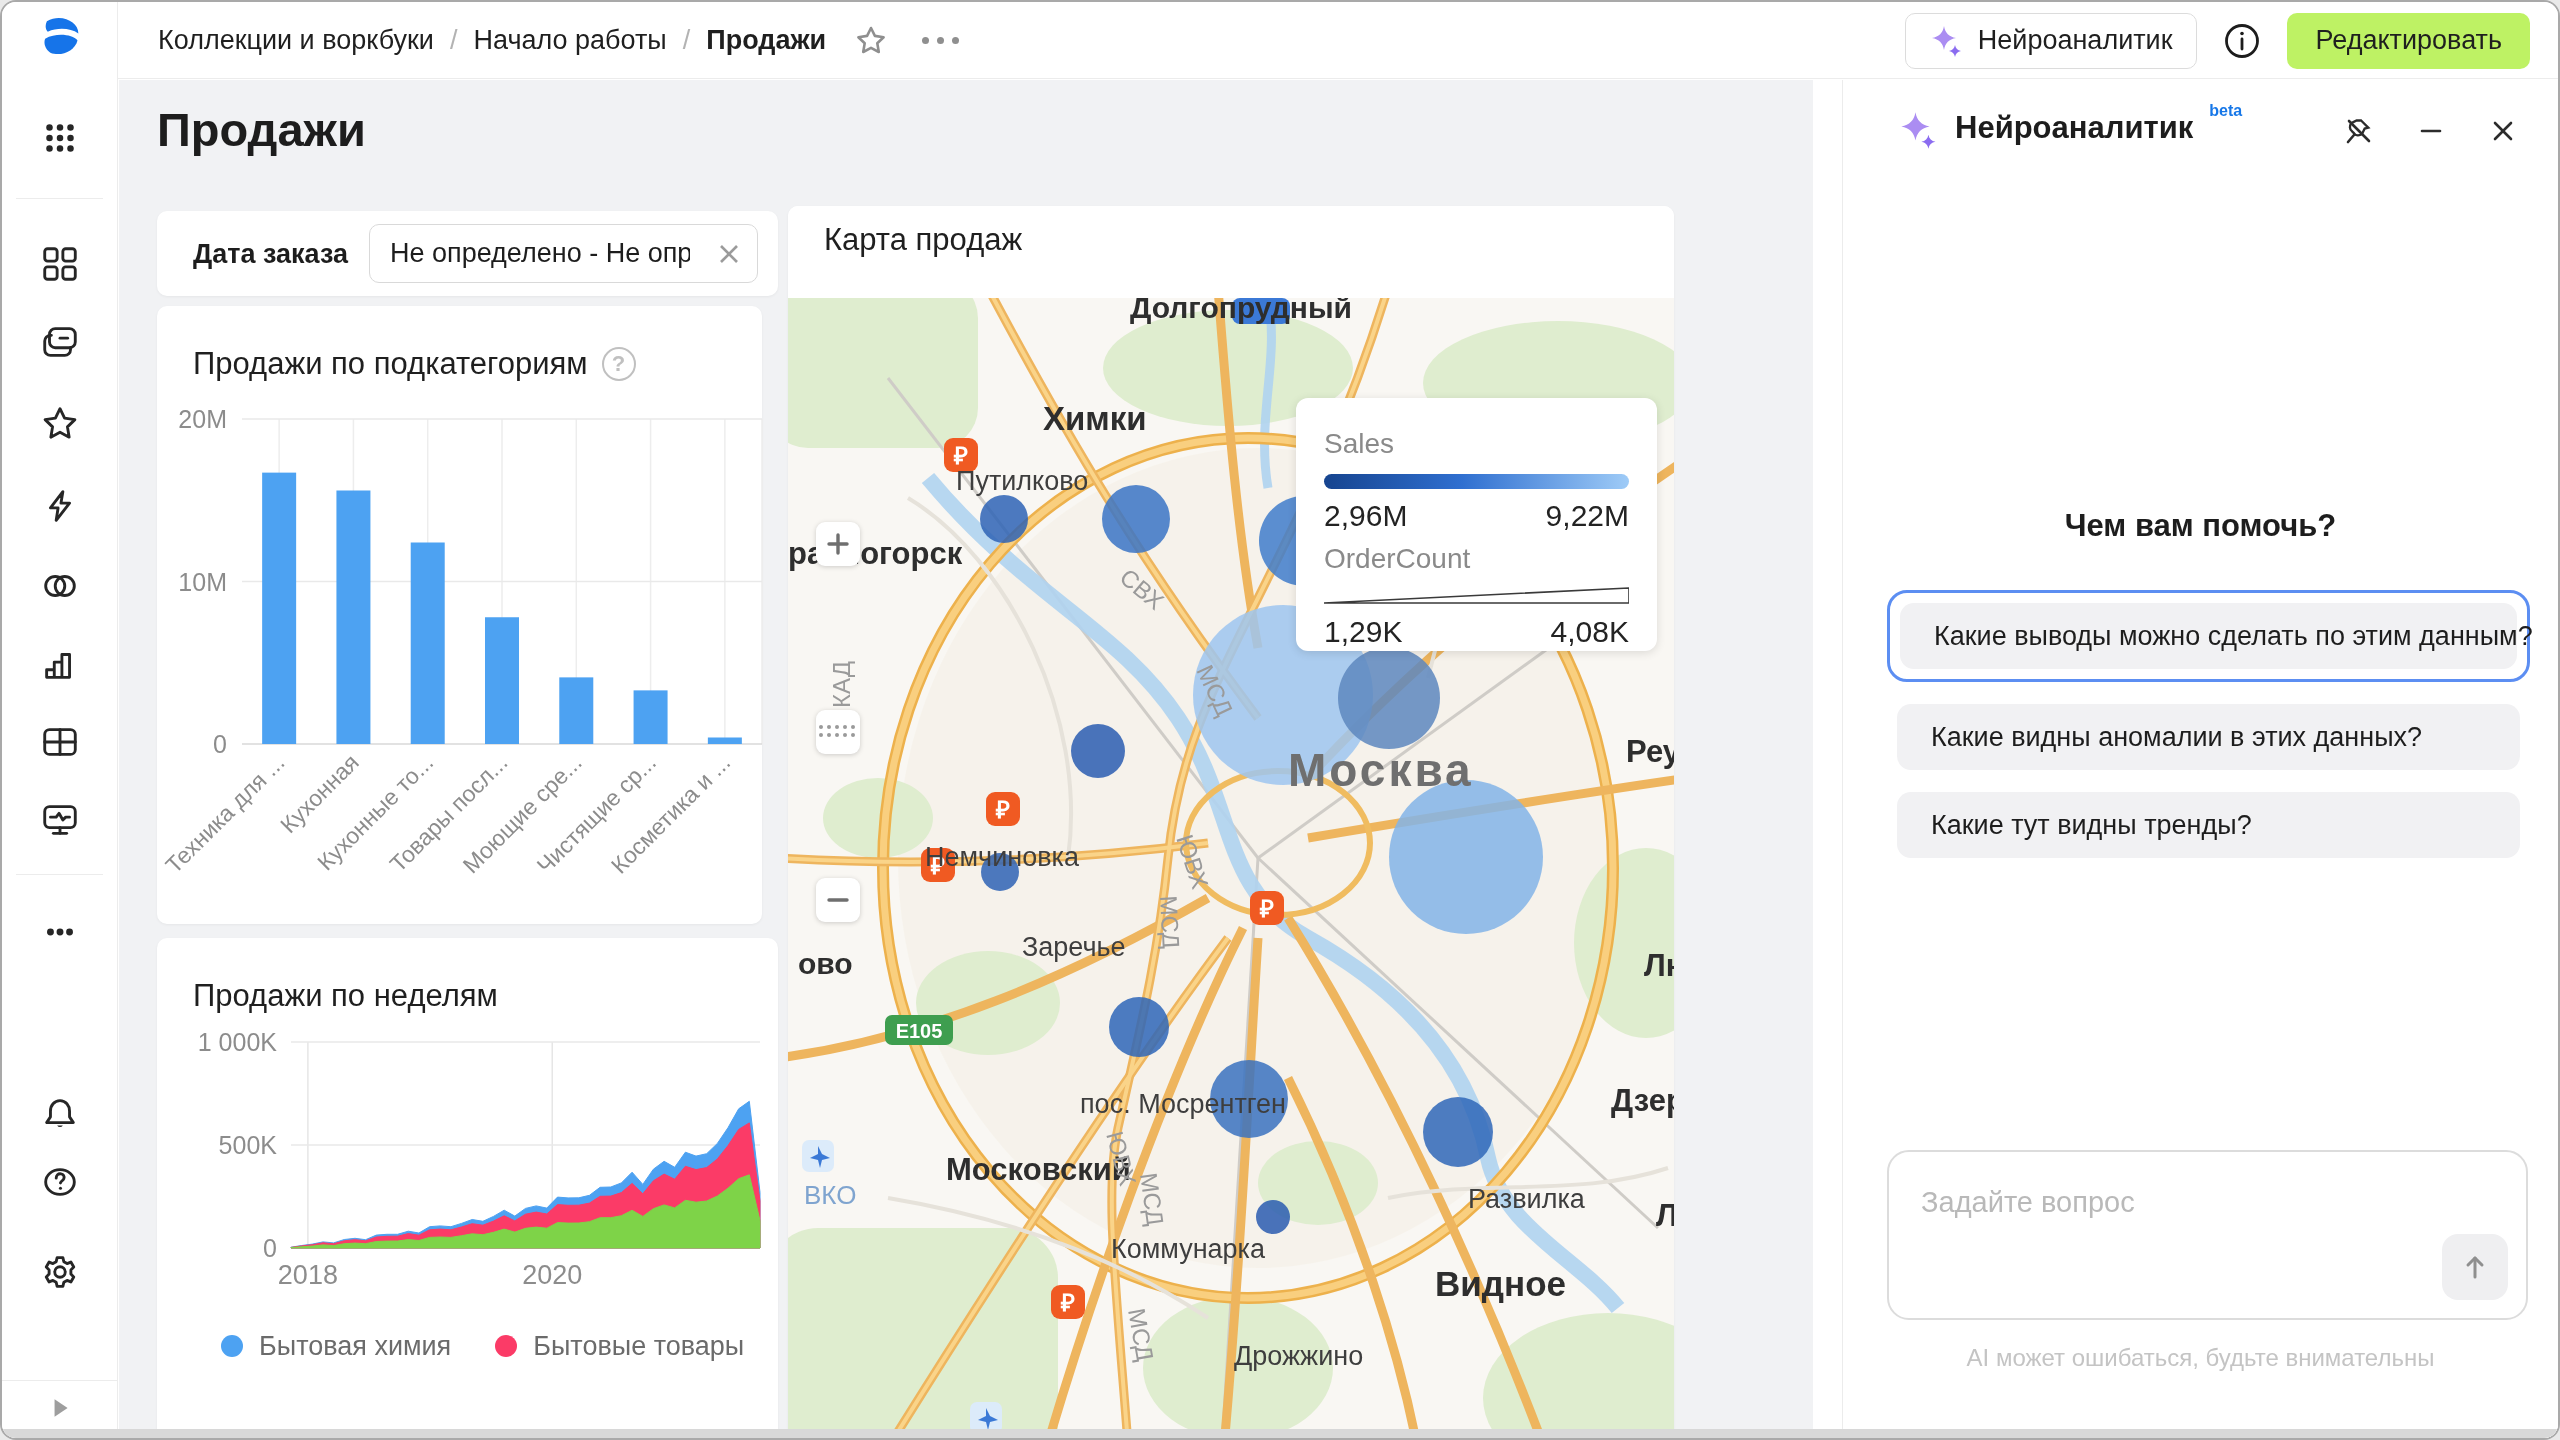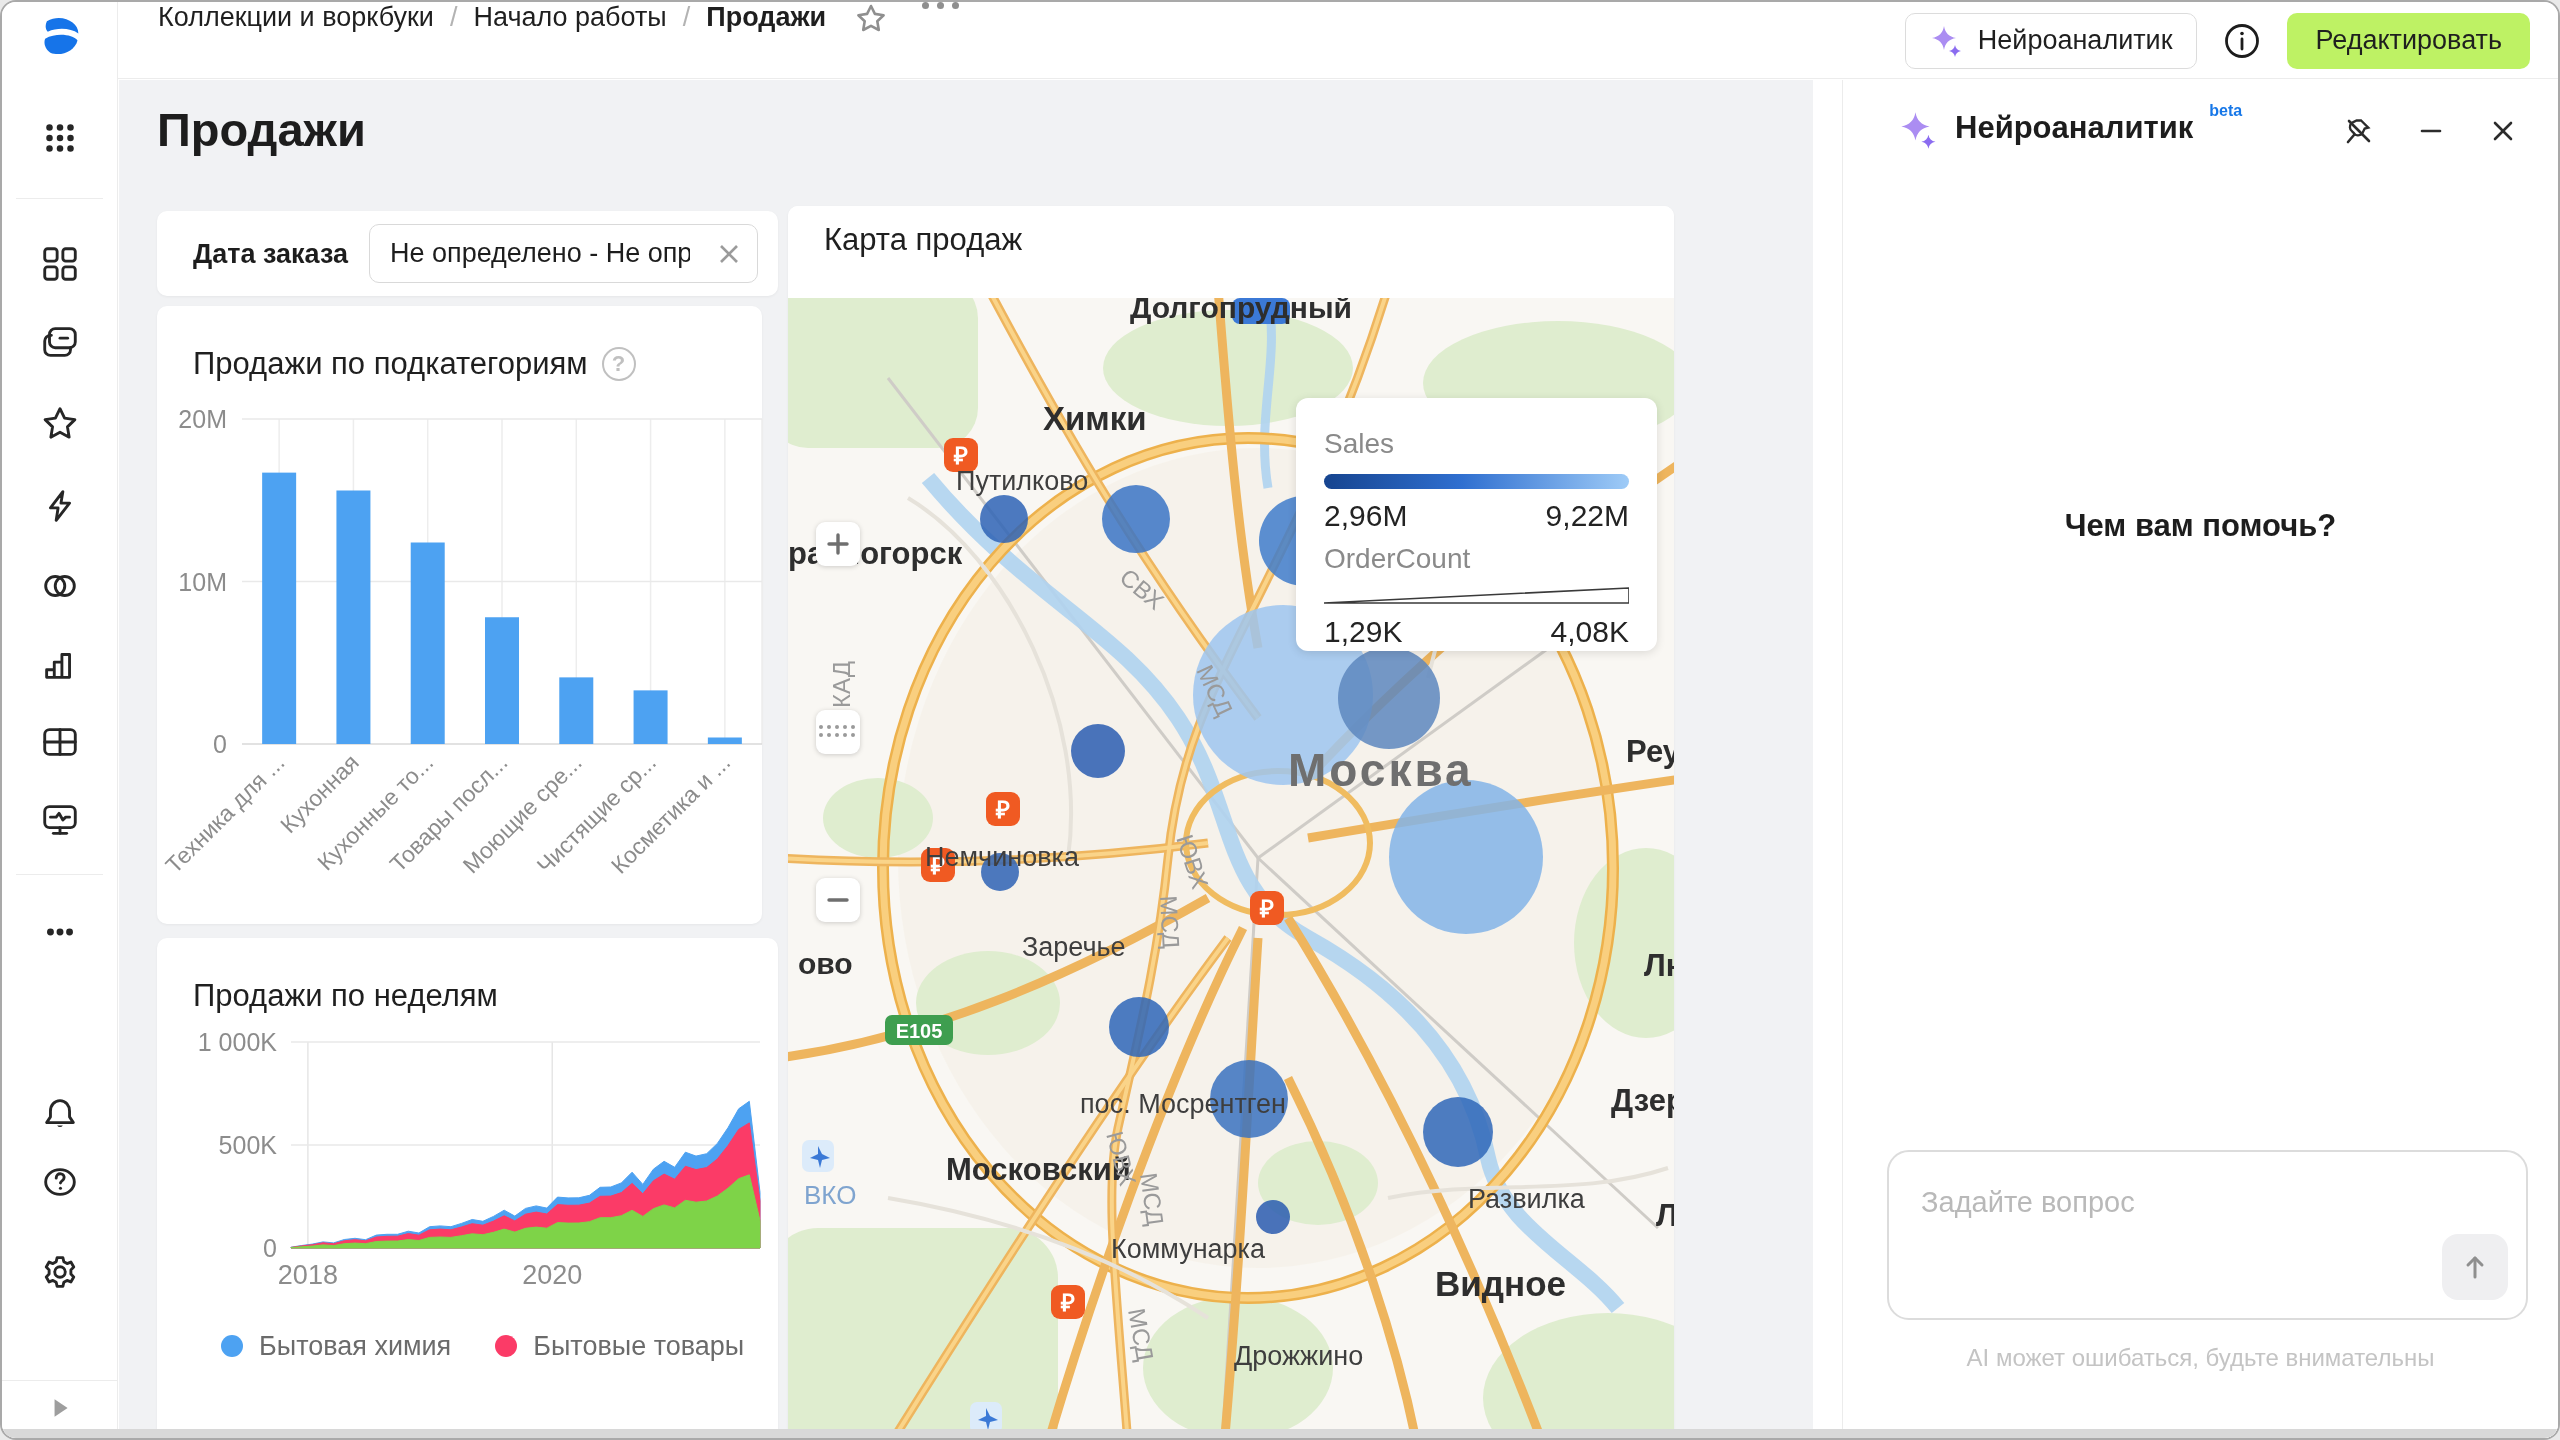--- a/index.html
+++ b/index.html
@@ -14,21 +14,21 @@
              display:flex; align-items:center; justify-content:center; cursor:pointer; }
   .sb-icon svg { width:42px; height:42px; stroke:#262626; fill:none; stroke-width:3; stroke-linecap:round; stroke-linejoin:round; }
   .sb-div { position:absolute; left:14px; right:14px; height:1px; background:#ececec; }
   #sb-expand { position:absolute; left:0; right:0; bottom:8px; height:54px; border-top:1px solid #ececec;
                display:flex; align-items:center; justify-content:center; cursor:pointer; }
   #sb-expand svg { width:26px; height:26px; fill:#9e9e9e; }
 
   
   #topbar { position:absolute; left:116px; right:0; top:0; height:77px; background:#fff;
             border-bottom:1px solid #ececec; z-index:25; }
-  #breadcrumbs { position:absolute; left:40px; top:0; height:77px; display:flex; 
+  #breadcrumbs { position:absolute; left:40px; top:0; height:77px; display:flex; align-items:center;
                  font-size:27px; color:#1f1f1f; white-space:nowrap; }
   #breadcrumbs .crumb { cursor:pointer; }
   #breadcrumbs .sep { color:#b3b3b3; margin:0 16px; }
   #breadcrumbs .last { font-weight:700; }
   #bc-star { margin-left:28px; cursor:pointer; display:flex; }
   #bc-star svg { width:34px; height:34px; stroke:#8f8f8f; fill:none; stroke-width:2.6; stroke-linejoin:round; }
   #bc-dots { margin-left:34px; display:flex; gap:8px; cursor:pointer; }
   #bc-dots i { width:7px; height:7px; border-radius:50%; background:#8f8f8f; }
   #tb-right { position:absolute; right:28px; top:0; height:77px; display:flex; align-items:center; gap:26px; }
   #neuro-btn { display:flex; align-items:center; gap:14px; border:1px solid #dcdcdc; border-radius:10px;
@@ -556,20 +556,27 @@
           <svg viewBox="0 0 30 30">
               <line x1="7" y1="7" x2="23" y2="23"></line>
               <line x1="23" y1="7" x2="7" y2="23"></line>
             </svg>
         </span>
       </div>
     </div>
 
     <div id="as-greet">Чем вам помочь?</div>
 
+    <div id="chips">
+      <div class="chip-ring">
+        <div class="chip">Какие выводы можно сделать по этим данным?</div>
+      </div>
+      <div class="chip plain">Какие видны аномалии в этих данных?</div>
+      <div class="chip plain">Какие тут видны тренды?</div>
+    </div>
 
     <div id="ask-box">
       <span id="ask-ph">Задайте вопрос</span>
       <button id="send-btn">
         <svg viewBox="0 0 30 30">
             <line x1="15" y1="25" x2="15" y2="6"></line>
             <path d="M8 13 L15 6 L22 13"></path>
           </svg>
       </button>
     </div>

